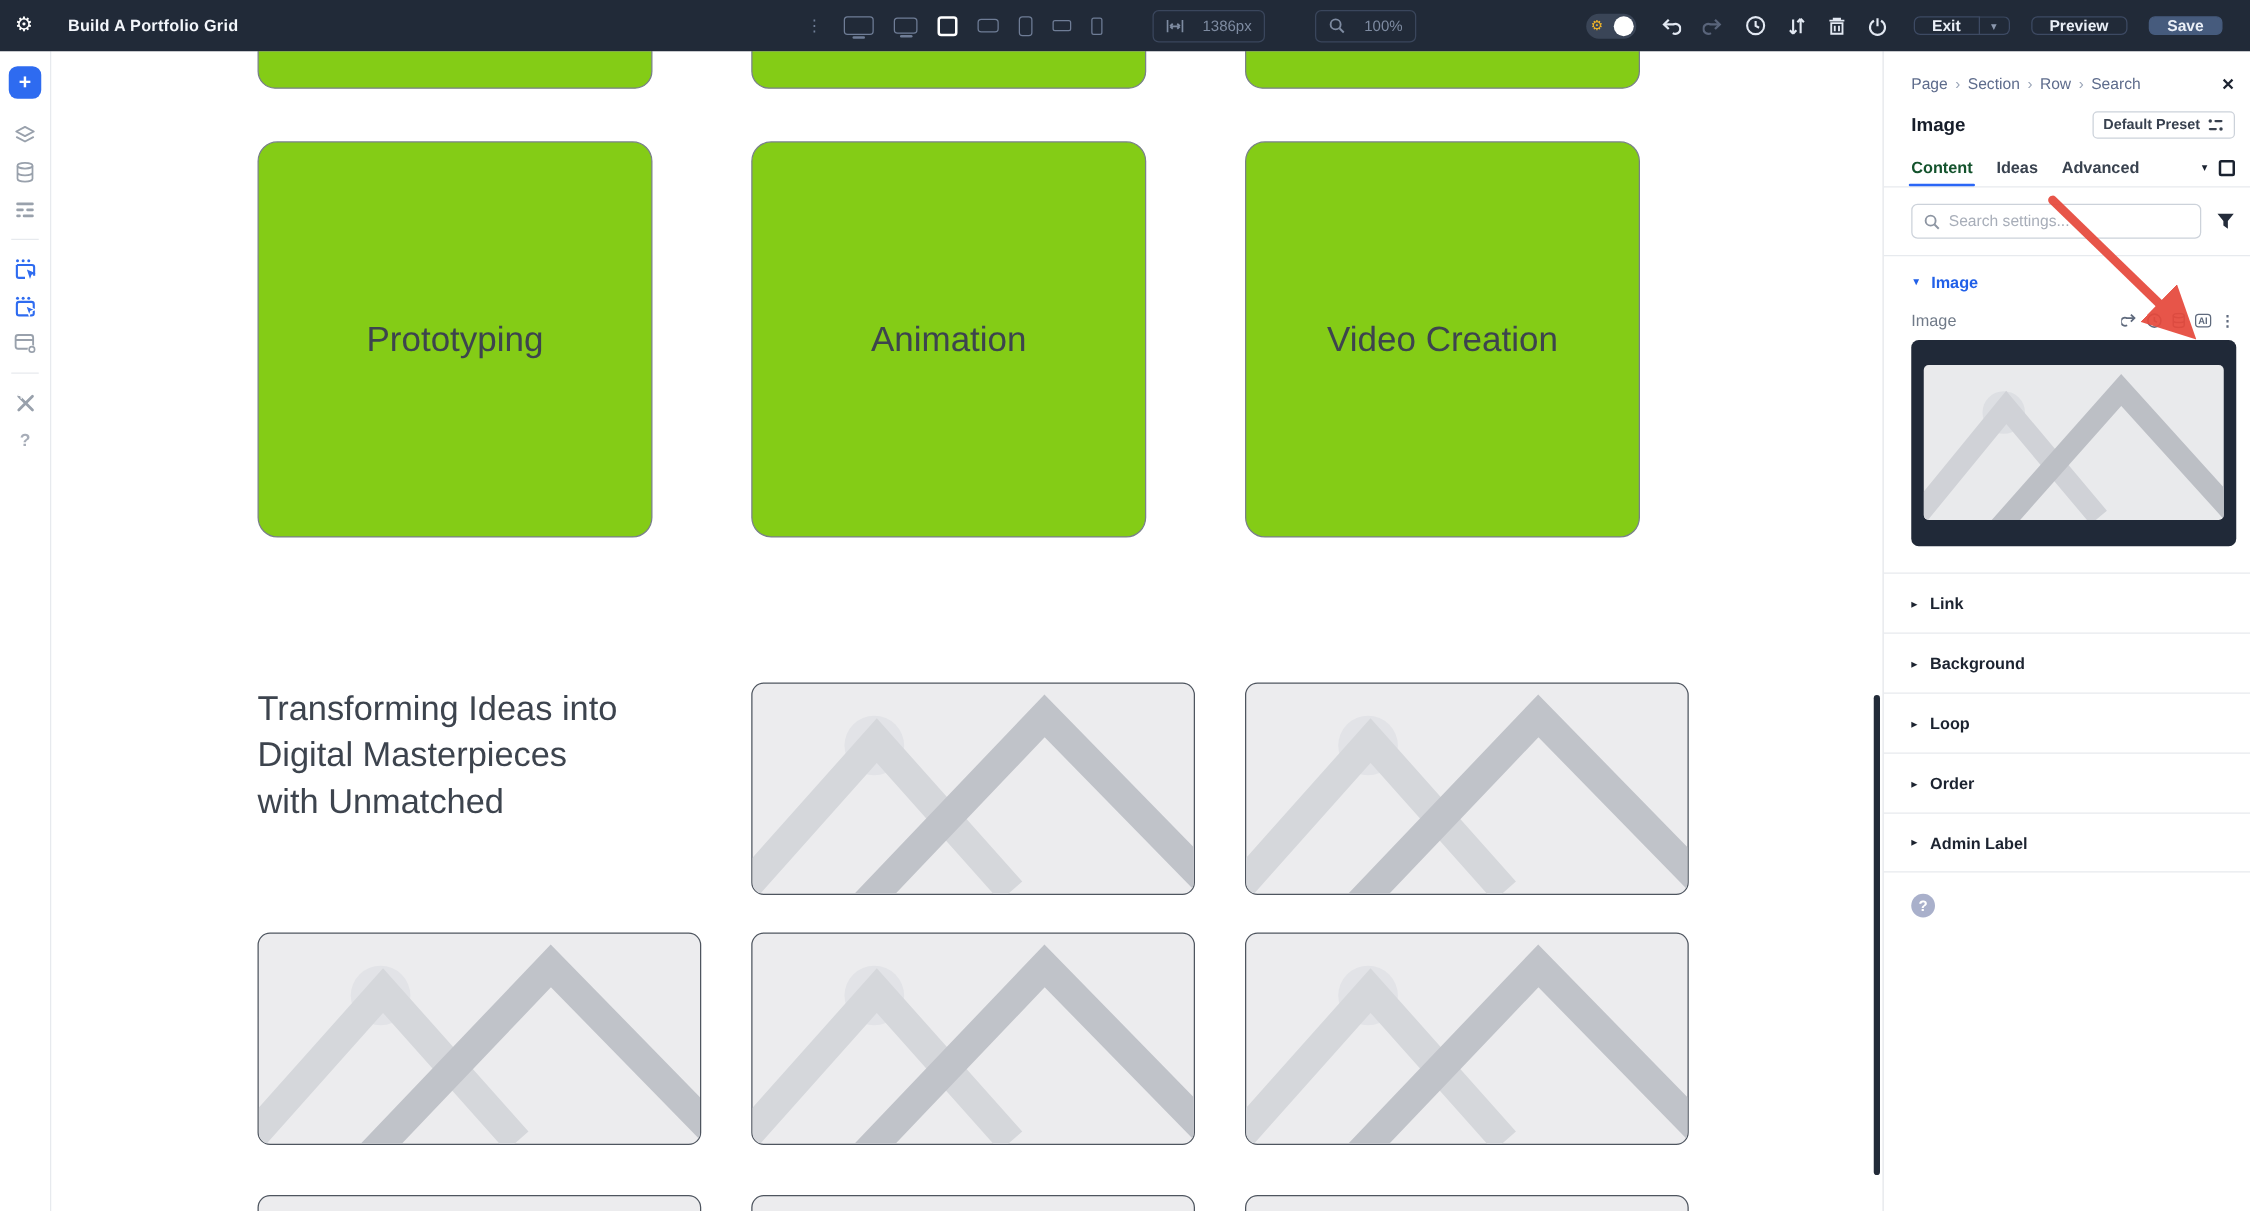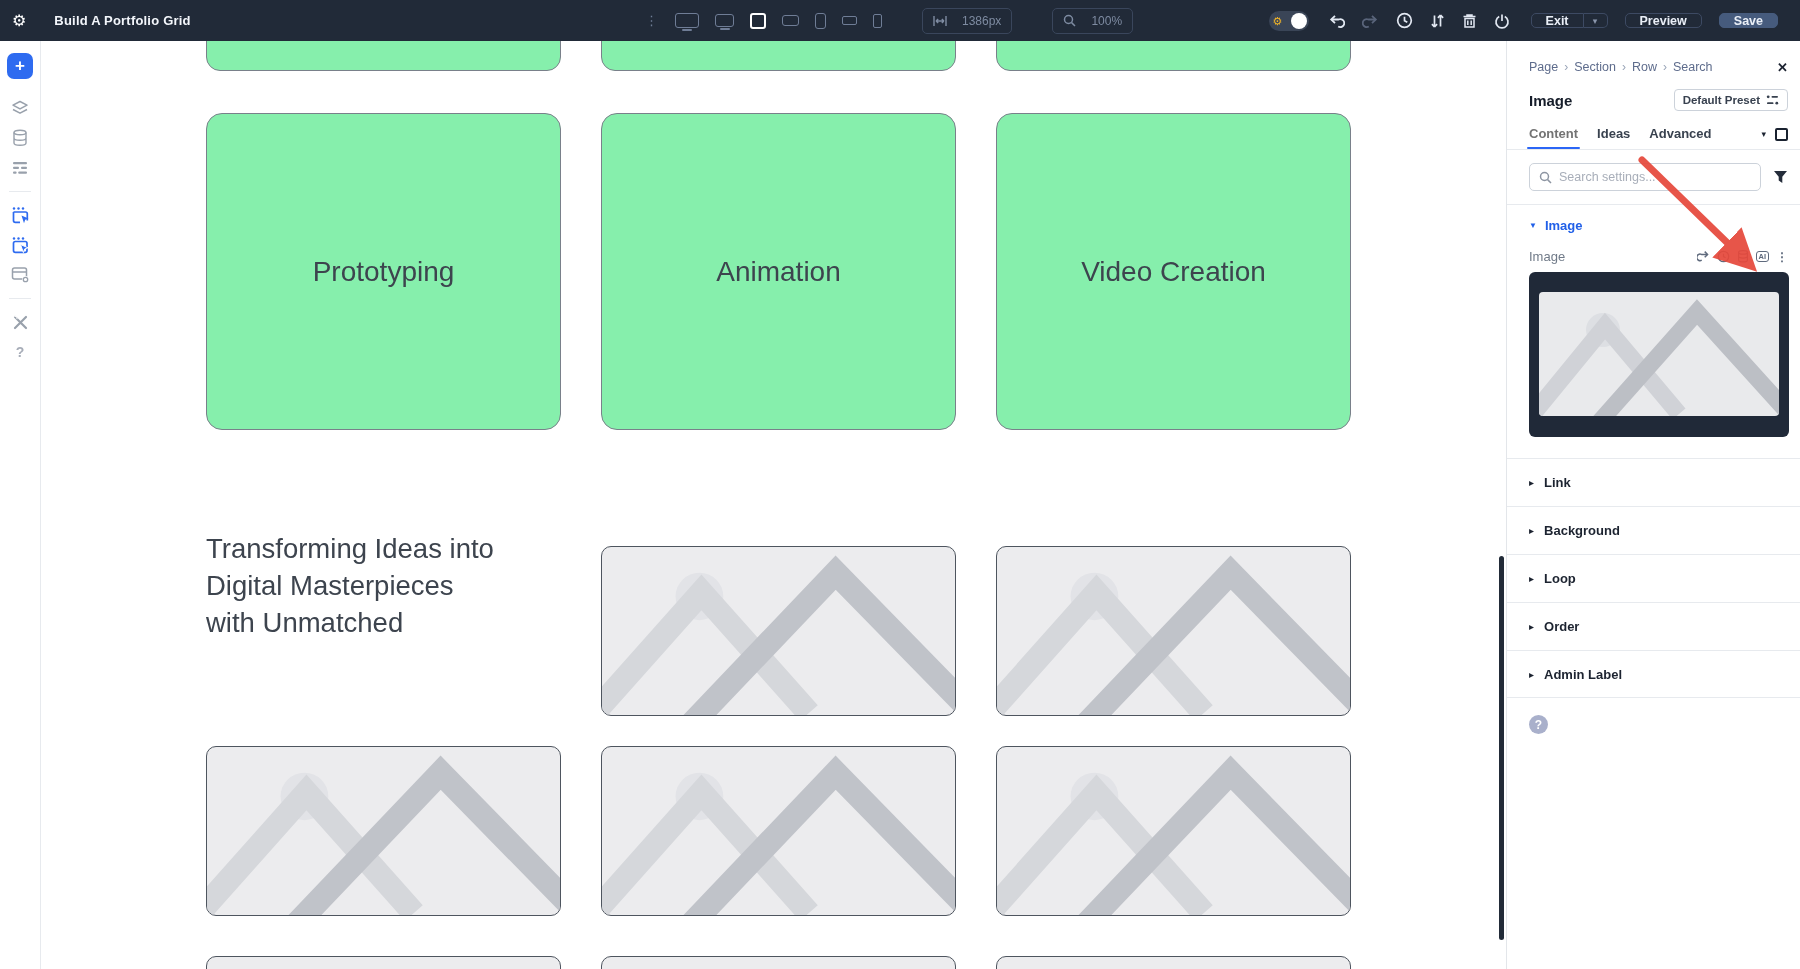--- a/index.html
+++ b/index.html
@@ -45,45 +45,45 @@
     border-right:1px solid #e7eaee; z-index:20; display:flex; flex-direction:column; align-items:center; padding-top:12px; }
   .sb-plus { width:26px; height:26px; border-radius:7px; background:#2e6bf0; color:#fff; font-size:17px;
     display:flex; align-items:center; justify-content:center; font-weight:700; margin-bottom:14px; }
   .sb-ic { width:26px; height:30px; display:flex; align-items:center; justify-content:center; color:#99a1ac; }
   .sb-ic.active { color:#2e6bf0; }
   .sb-div { width:22px; height:1px; background:#e7eaee; margin:8px 0; }
   .sb-help { color:#a7adb8; font-size:14px; font-weight:700; }
 
   
   .canvas { position:absolute; left:41px; top:41px; width:1458px; height:928px; background:#fff; overflow:hidden; }
-  .card { position:absolute; width:355px; border:1px solid #79808a; border-radius:16px; background:#86efac; }
+  .card { position:absolute; width:316px; border:1px solid #79808a; border-radius:16px; background:#84cc16; }
   .card.partial { top:-20px; height:50px; border-radius:14px; }
   .card.service { top:72px; height:317px; display:flex; align-items:center; justify-content:center; }
   .card.service span { font-size:28px; color:#3d444e; }
   .c1 { left:165px; } .c2 { left:560px; } .c3 { left:955px; }
-  .heading { position:absolute; left:165px; top:489px; width:340px; font-size:27.5px; line-height:37px; color:#3d444e; }
+  .heading { position:absolute; left:165px; top:507px; width:340px; font-size:27.5px; line-height:37px; color:#3d444e; }
   .ph { position:absolute; width:355px; height:170px; border:1px solid #4e555f; border-radius:10px;
     background:#ececee; overflow:hidden; }
   .ph svg { display:block; width:100%; height:100%; }
   .r1 { top:505px; } .r2 { top:705px; } .r3 { top:915px; }
 
   
   .panel { position:absolute; right:0; top:41px; width:294px; height:928px; background:#fff;
     border-left:1px solid #e3e6ea; z-index:25; }
   .p-pad { padding-left:22px; padding-right:12px; }
   .crumbs { display:flex; align-items:flex-start; gap:6px; padding-top:19px; font-size:12.5px; color:#5e6c8c; }
   .crumb-sep { color:#9aa5b8; font-size:12px; }
   .p-close { margin-left:auto; color:#1b2230; font-size:13px; font-weight:700; }
   .p-titlerow { display:flex; align-items:center; margin-top:14px; }
   .p-title { font-size:15px; font-weight:700; color:#161d2a; }
   .preset-btn { margin-left:auto; display:flex; align-items:center; gap:6px; border:1px solid #ccd2da;
     border-radius:4px; padding:4px 8px; font-size:11.5px; font-weight:600; color:#38414f; background:#fff; }
   .tabs { display:flex; align-items:center; gap:19px; margin-top:14px; height:24px; position:relative; }
   .tab { font-size:13px; font-weight:600; color:#39424f; position:relative; padding-bottom:8px; }
-  .tab.active { color:#737373;text-align:right; }
+  .tab.active { color:#14532d;text-align:right; }
   .tab.active::after { content:""; position:absolute; left:-2px; right:-2px; bottom:0; height:2px;
     background:#2b66f6; border-radius:1px; }
   .tabs-right { margin-left:auto; display:flex; align-items:center; gap:9px; padding-bottom:6px; }
   .tabs-caret { font-size:9px; color:#1a2230; }
   .sq-icon { width:13px; height:13px; border:2px solid #1a2230; border-radius:2px; }
   .p-div { height:1px; background:#e7eaee; }
   .search-row { display:flex; align-items:center; margin:13px 0; }
   .search-box { flex:1; display:flex; align-items:center; gap:7px; height:28px; border:1px solid #ccd2da;
     border-radius:5px; padding:0 9px; }
   .search-box input { border:none; outline:none; flex:1; font-size:12.5px; color:#39424f;

